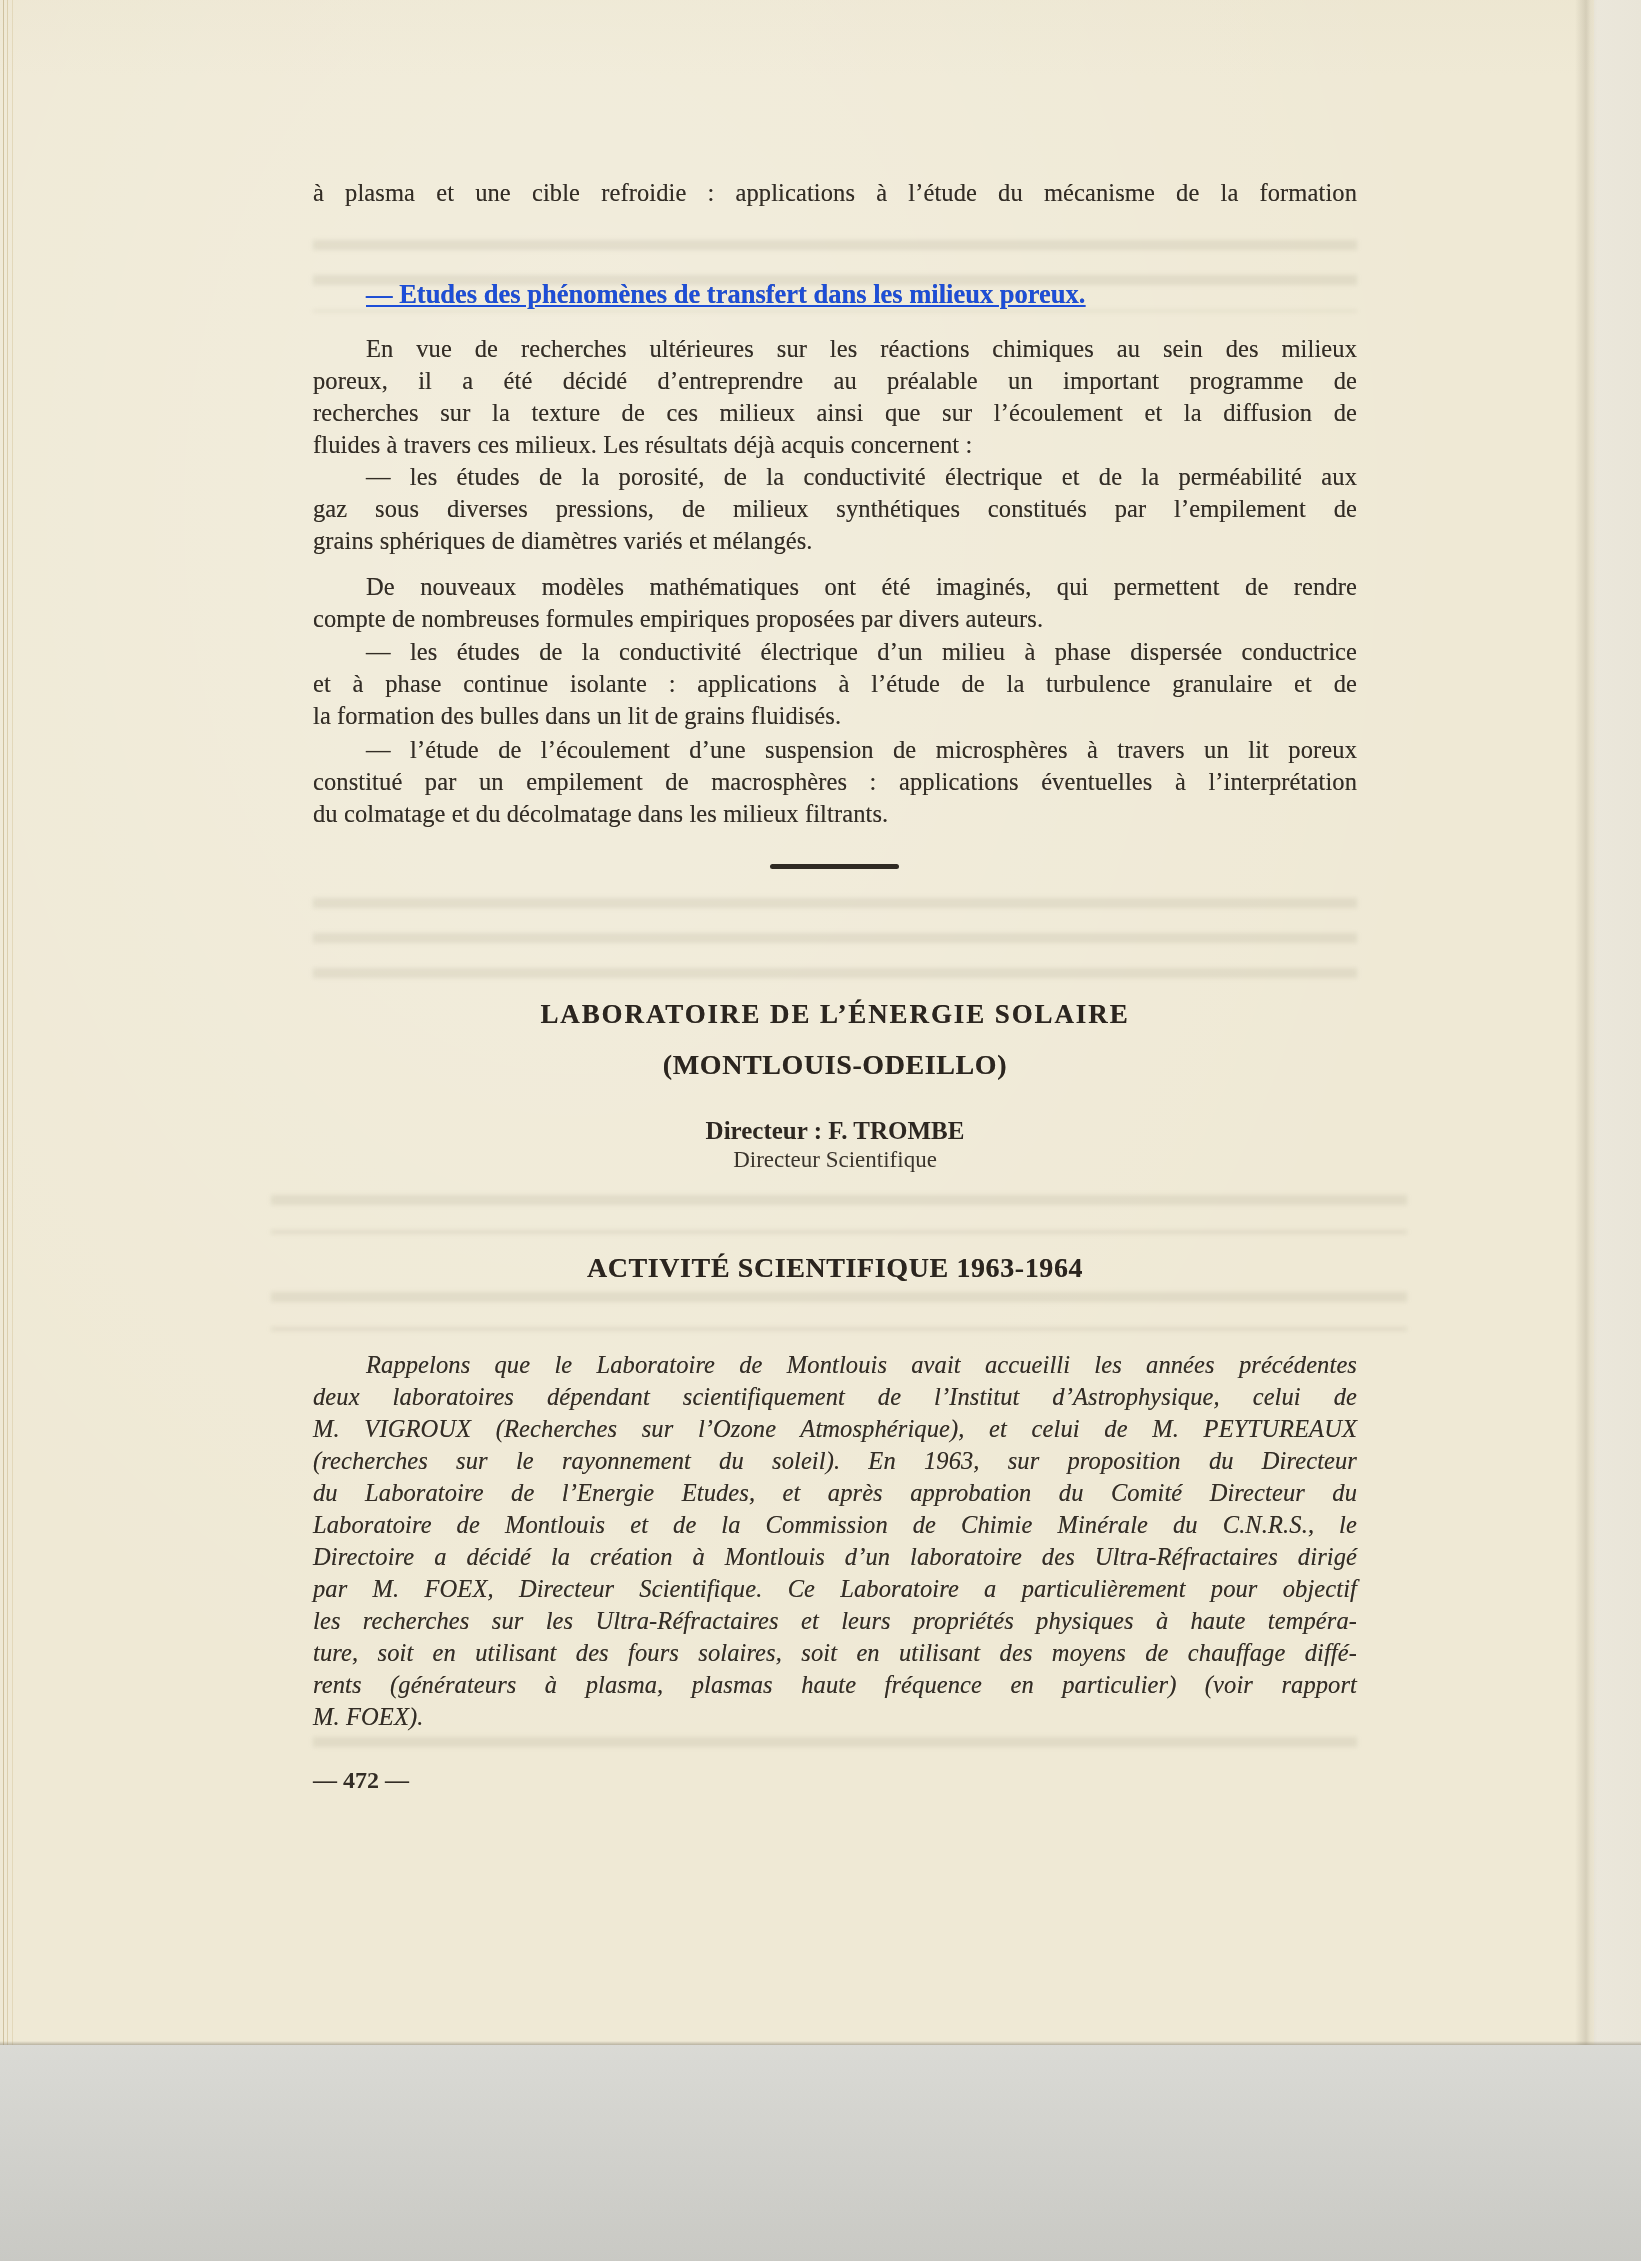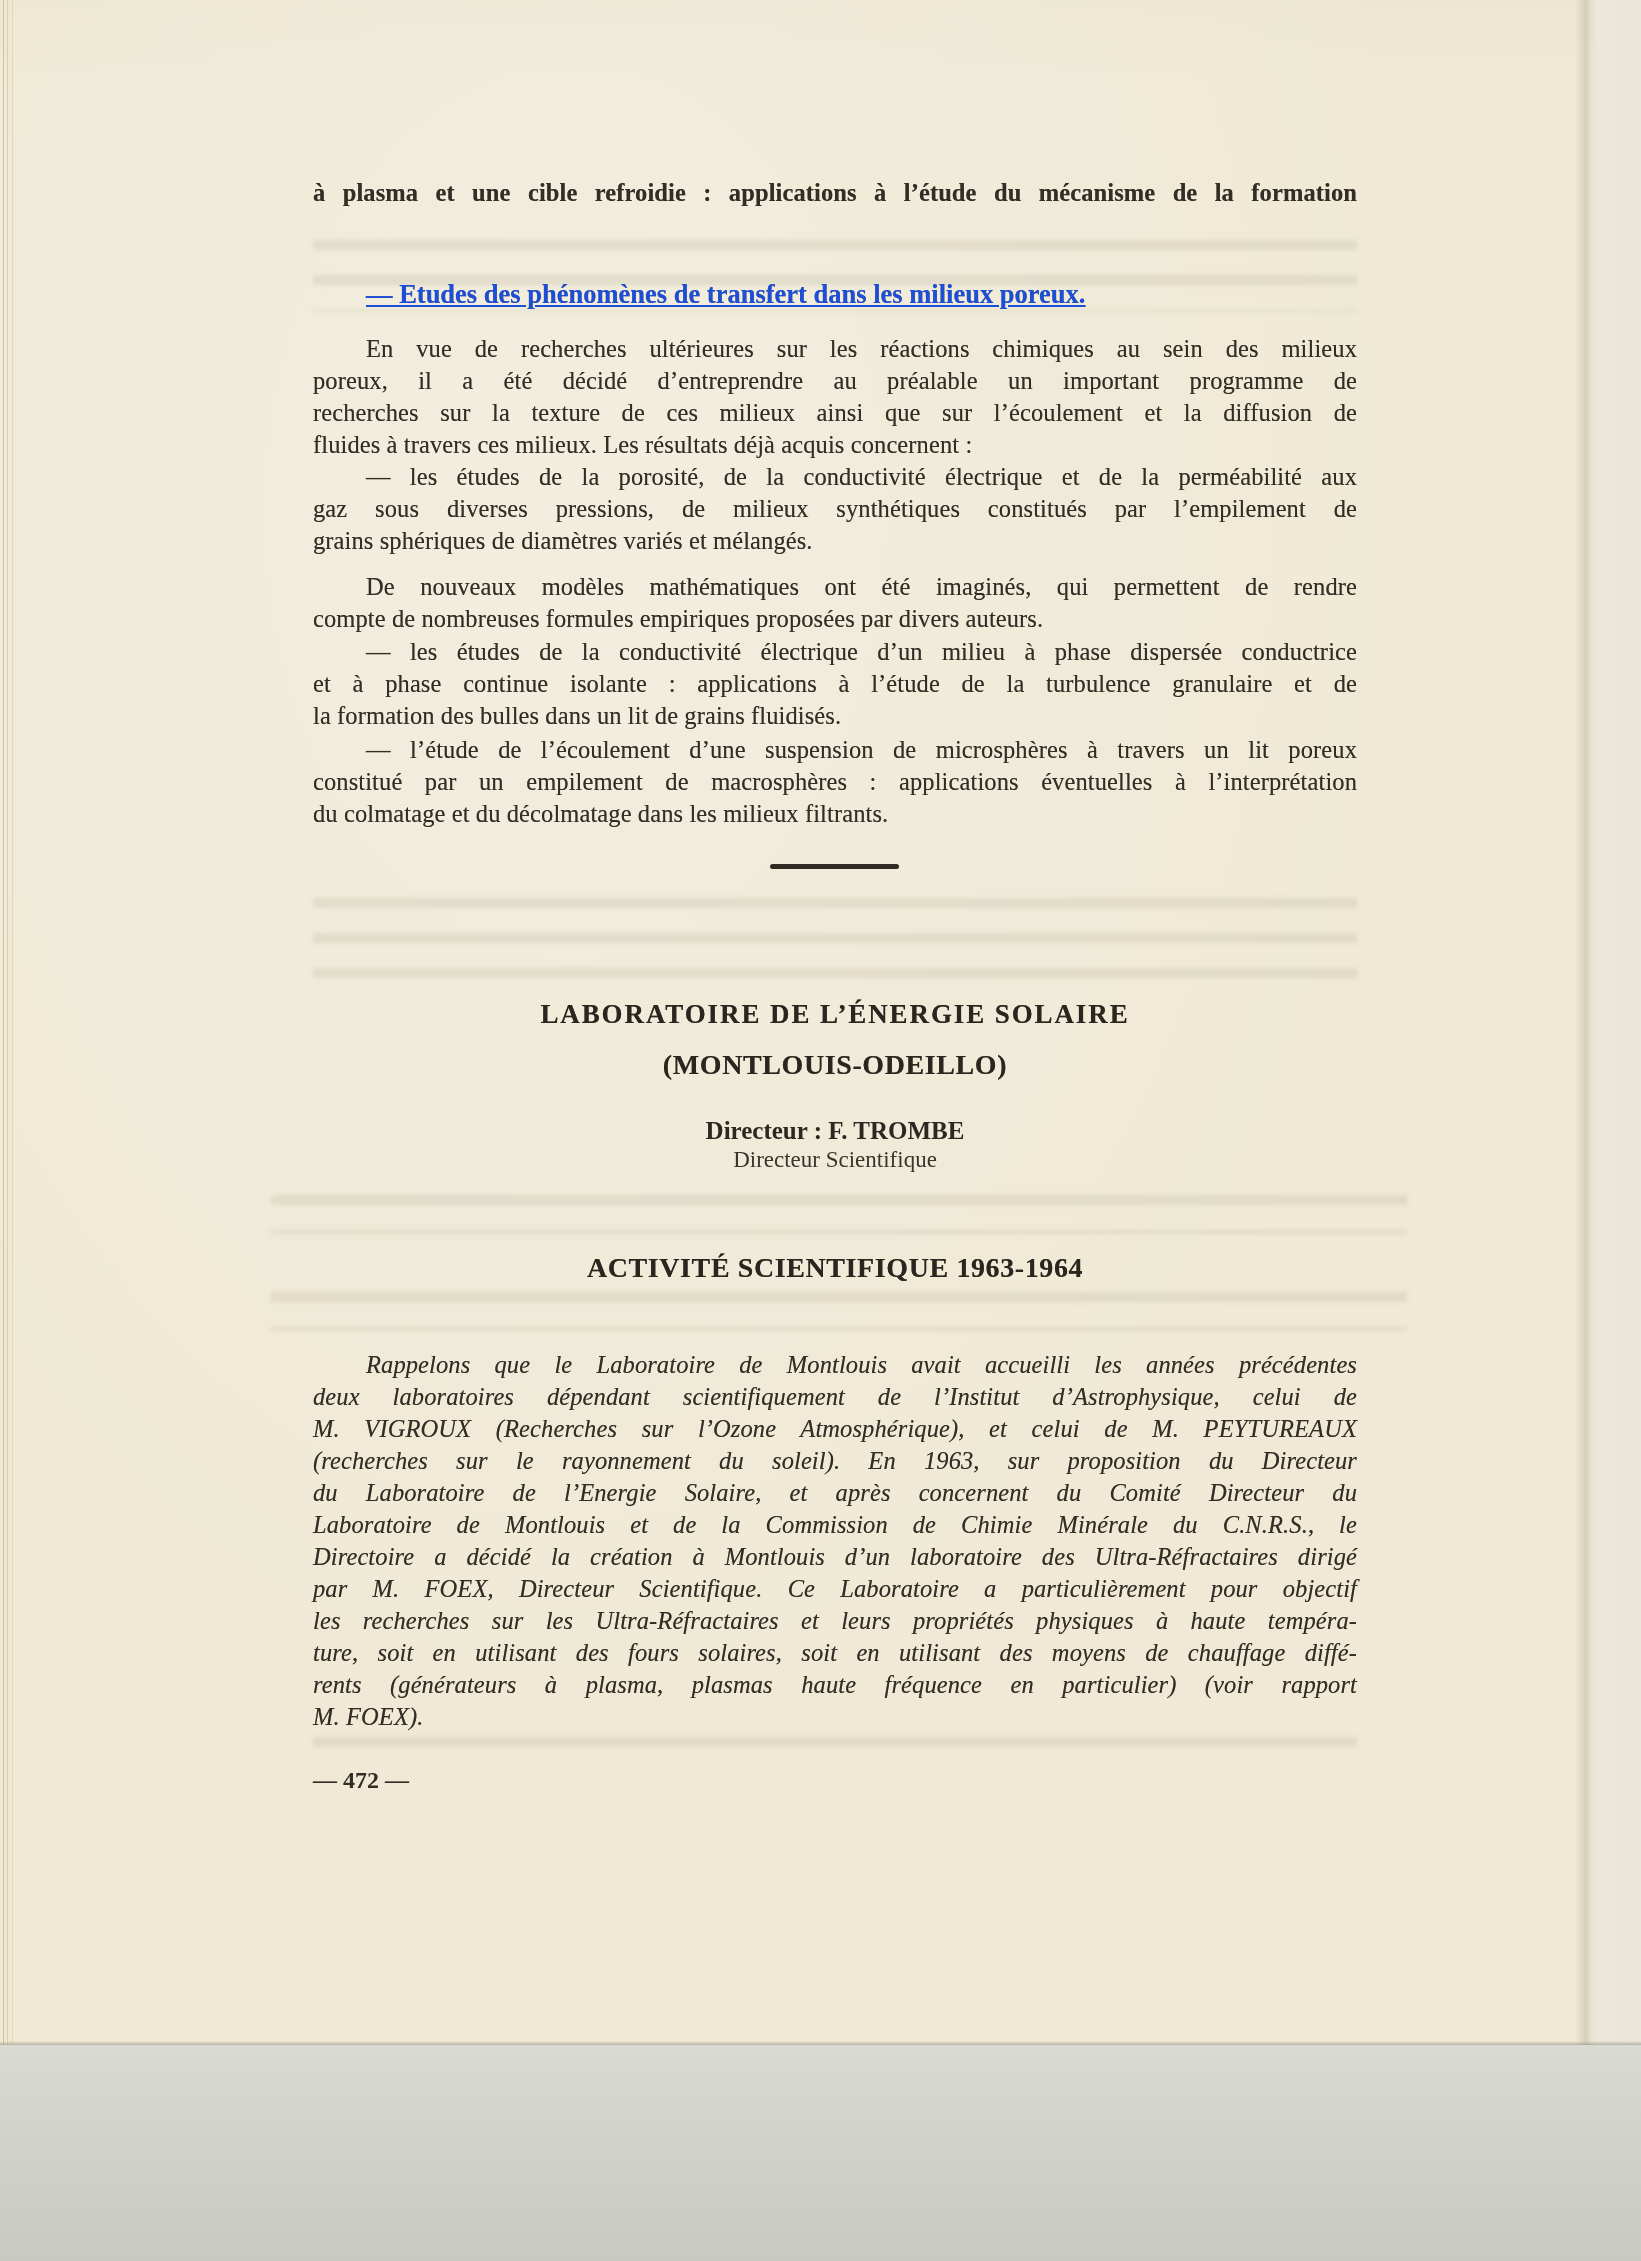--- a/index.html
+++ b/index.html
@@ -99,21 +99,21 @@
   <div class="crease"></div>
 
   <div class="ghost" style="left:313px;top:240px;width:1044px;height:72px;"></div>
   <div class="ghost" style="left:313px;top:898px;width:1044px;height:101px;"></div>
   <div class="ghost" style="left:271px;top:1195px;width:1136px;height:39px;"></div>
   <div class="ghost" style="left:271px;top:1292px;width:1136px;height:39px;"></div>
   <div class="ghost" style="left:313px;top:1737px;width:1044px;height:27px;"></div>
 
   <div class="column">
 
-    <div class="block body-par lh53" style="top:176px;font-weight:bold;">
+    <div class="block body-par lh53" style="top:176px;">
         <div class="tline first">à plasma et une cible refroidie : applications à l’étude du mécanisme de la formation</div>
       </div>
 
     <div class="block subhead" style="top:277px;">— Etudes des phénomènes de transfert dans les milieux poreux.</div>
 
     <div class="block body-par indent lh49" style="top:333px;">
         <div class="tline first">En vue de recherches ultérieures sur les réactions chimiques au sein des milieux</div>
         <div class="tline">poreux, il a été décidé d’entreprendre au préalable un important programme de</div>
         <div class="tline">recherches sur la texture de ces milieux ainsi que sur l’écoulement et la diffusion de</div>
         <div class="tline last">fluides à travers ces milieux. Les résultats déjà acquis concernent :</div>
@@ -152,21 +152,21 @@
 
     <div class="block director-role" style="top:1145px;">Directeur Scientifique</div>
 
     <div class="block section-heading" style="top:1250px;">ACTIVITÉ SCIENTIFIQUE 1963-1964</div>
 
     <div class="block body-par indent lh495" style="top:1349px;">
         <div class="tline first">Rappelons que le Laboratoire de Montlouis avait accueilli les années précédentes</div>
         <div class="tline">deux laboratoires dépendant scientifiquement de l’Institut d’Astrophysique, celui de</div>
         <div class="tline">M. VIGROUX (Recherches sur l’Ozone Atmosphérique), et celui de M. PEYTUREAUX</div>
         <div class="tline">(recherches sur le rayonnement du soleil). En 1963, sur proposition du Directeur</div>
-        <div class="tline">du Laboratoire de l’Energie Solaire, et après concernent du Comité Directeur du</div>
+        <div class="tline">du Laboratoire de l’Energie Etudes, et après approbation du Comité Directeur du</div>
         <div class="tline">Laboratoire de Montlouis et de la Commission de Chimie Minérale du C.N.R.S., le</div>
         <div class="tline">Directoire a décidé la création à Montlouis d’un laboratoire des Ultra-Réfractaires dirigé</div>
         <div class="tline">par M. FOEX, Directeur Scientifique. Ce Laboratoire a particulièrement pour objectif</div>
         <div class="tline">les recherches sur les Ultra-Réfractaires et leurs propriétés physiques à haute tempéra-</div>
         <div class="tline">ture, soit en utilisant des fours solaires, soit en utilisant des moyens de chauffage diffé-</div>
         <div class="tline">rents (générateurs à plasma, plasmas haute fréquence en particulier) (voir rapport</div>
         <div class="tline last">M. FOEX).</div>
       </div>
 
     <div class="block page-number" style="top:1765px;">— 472 —</div>

